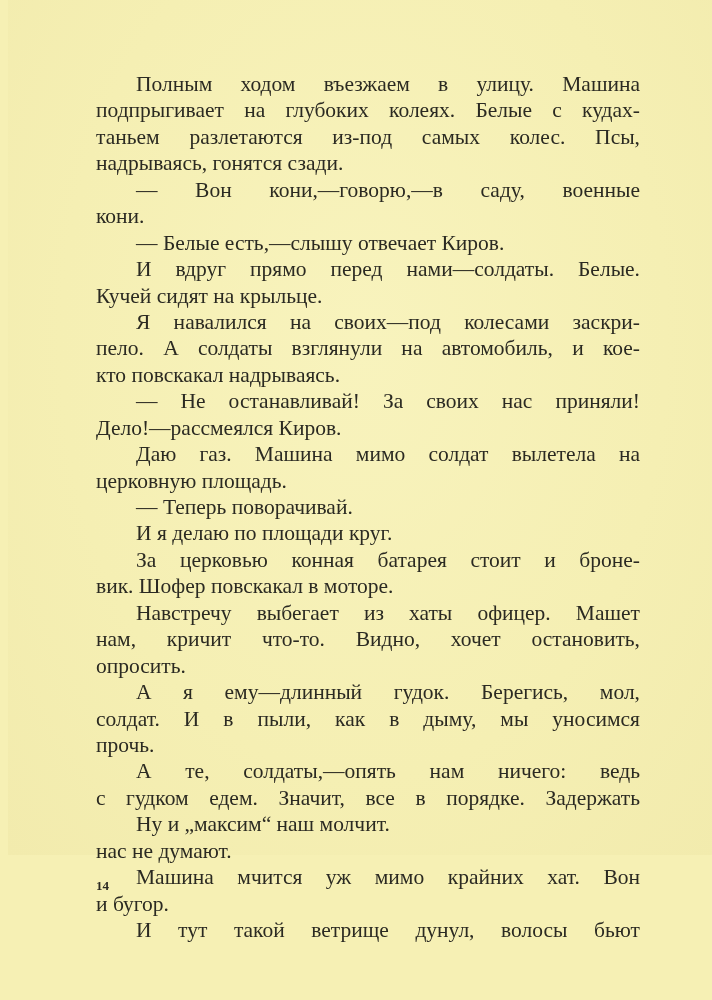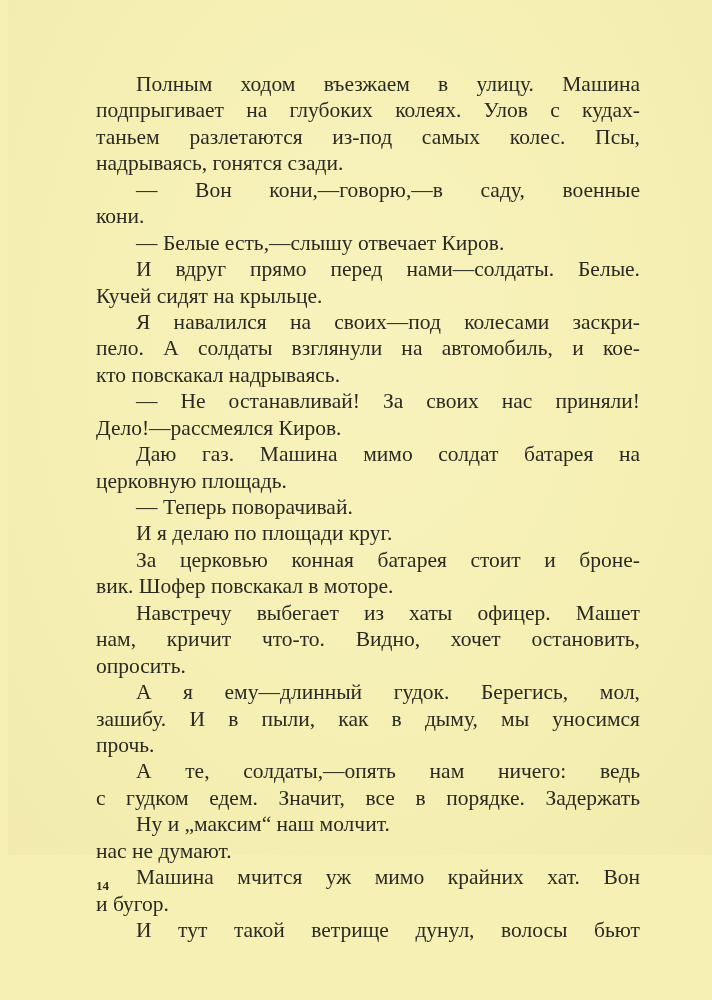--- a/index.html
+++ b/index.html
@@ -52,44 +52,44 @@
       font-weight: bold;
       color: #2b2a22;
     }
   </style>
 </head>
 <body style="background: rgb(246, 240, 180);">
 
 <div class="page">
   <div class="text-block" style="color: rgb(43, 42, 34);">
     <span class="line indent">Полным ходом въезжаем в улицу. Машина</span>
-    <span class="line">подпрыгивает на глубоких колеях. Улов с кудах-</span>
+    <span class="line">подпрыгивает на глубоких колеях. Белые с кудах-</span>
     <span class="line">таньем разлетаются из-под самых колес. Псы,</span>
     <span class="line last">надрываясь, гонятся сзади.</span>
     <span class="line indent">— Вон кони,—говорю,—в саду, военные</span>
     <span class="line last">кони.</span>
     <span class="line indent last">— Белые есть,—слышу отвечает Киров.</span>
     <span class="line indent">И вдруг прямо перед нами—солдаты. Белые.</span>
     <span class="line last">Кучей сидят на крыльце.</span>
     <span class="line indent">Я навалился на своих—под колесами заскри-</span>
     <span class="line">пело. А солдаты взглянули на автомобиль, и кое-</span>
     <span class="line last">кто повскакал надрываясь.</span>
     <span class="line indent">— Не останавливай! За своих нас приняли!</span>
     <span class="line last">Дело!—рассмеялся Киров.</span>
-    <span class="line indent">Даю газ. Машина мимо солдат батарея на</span>
+    <span class="line indent">Даю газ. Машина мимо солдат вылетела на</span>
     <span class="line last">церковную площадь.</span>
     <span class="line indent last">— Теперь поворачивай.</span>
     <span class="line indent last">И я делаю по площади круг.</span>
     <span class="line indent">За церковью конная батарея стоит и броне-</span>
     <span class="line last">вик. Шофер повскакал в моторе.</span>
     <span class="line indent">Навстречу выбегает из хаты офицер. Машет</span>
     <span class="line">нам, кричит что-то. Видно, хочет остановить,</span>
     <span class="line last">опросить.</span>
     <span class="line indent">А я ему—длинный гудок. Берегись, мол,</span>
-    <span class="line">зашибу. И в пыли, как в дыму, мы уносимся</span>
+    <span class="line">солдат. И в пыли, как в дыму, мы уносимся</span>
     <span class="line last">прочь.</span>
     <span class="line indent">А те, солдаты,—опять нам ничего: ведь</span>
     <span class="line">с гудком едем. Значит, все в порядке. Задержать</span>
     <span class="line indent last">Ну и „максим“ наш молчит.</span>
     <span class="line last">нас не думают.</span>
     <span class="line indent">Машина мчится уж мимо крайних хат. Вон</span>
     <span class="line last">и бугор.</span>
     <span class="line indent">И тут такой ветрище дунул, волосы бьют</span>
   </div>
   <div class="page-number">14</div>

